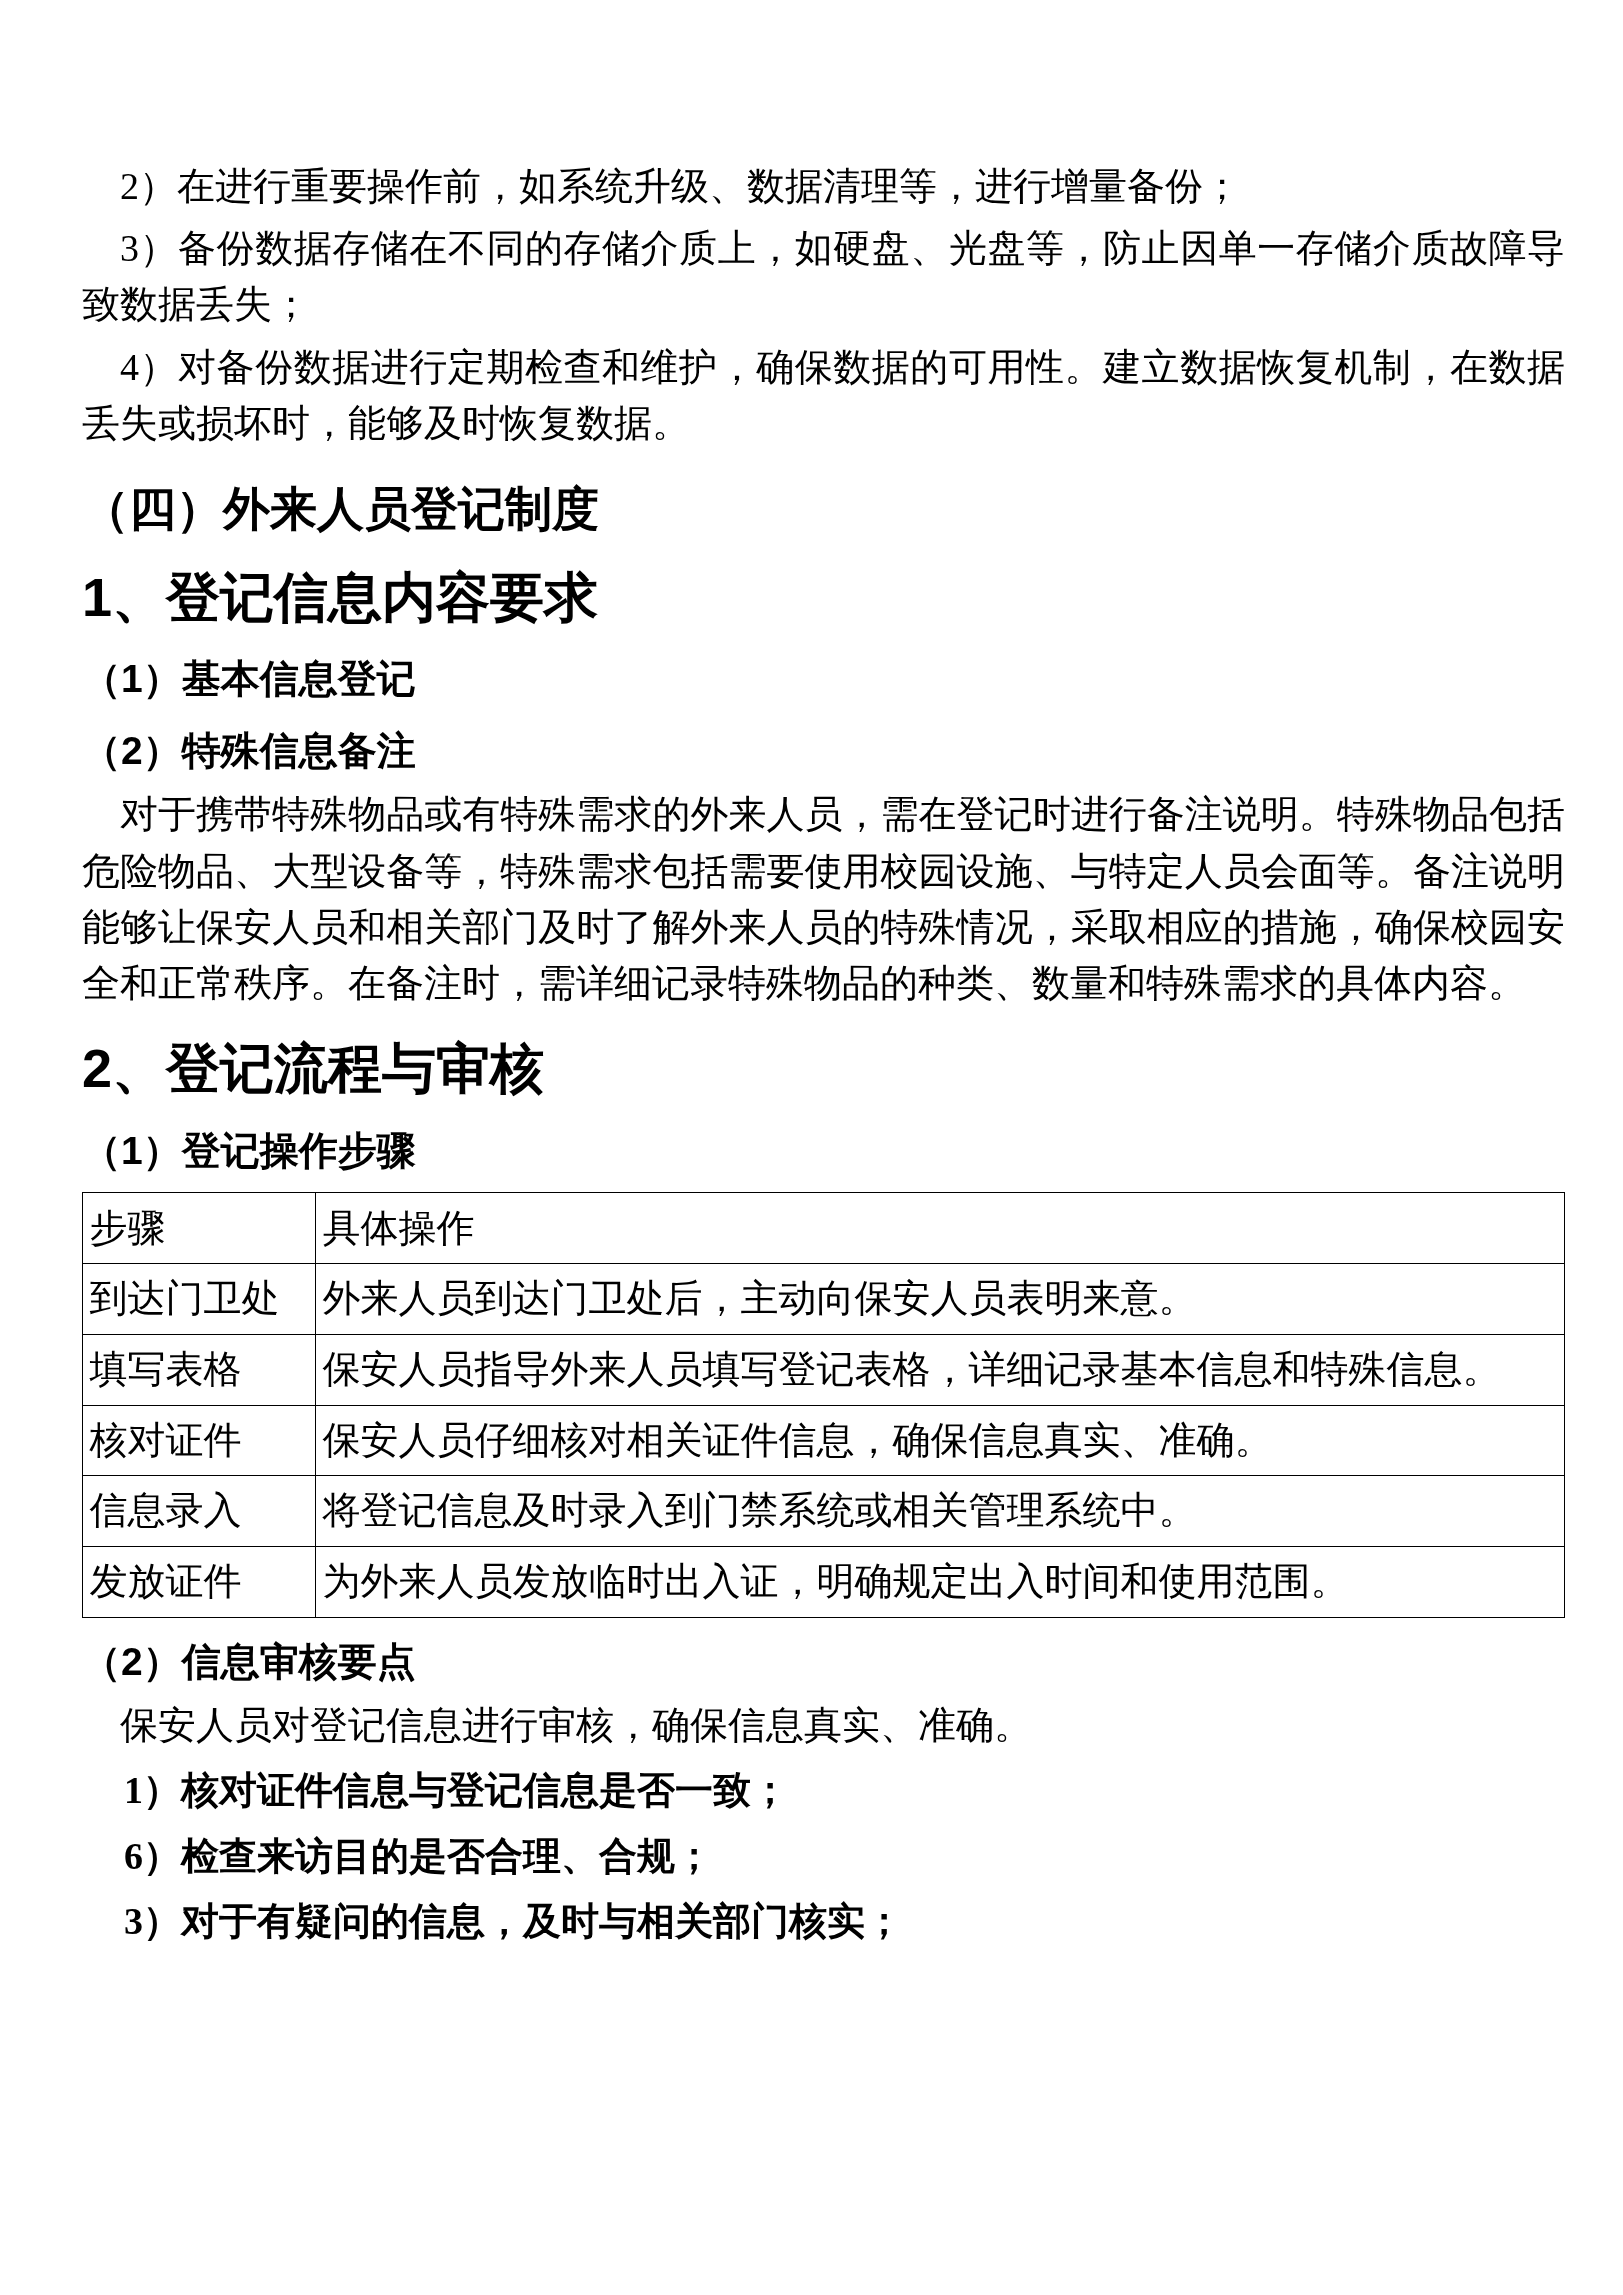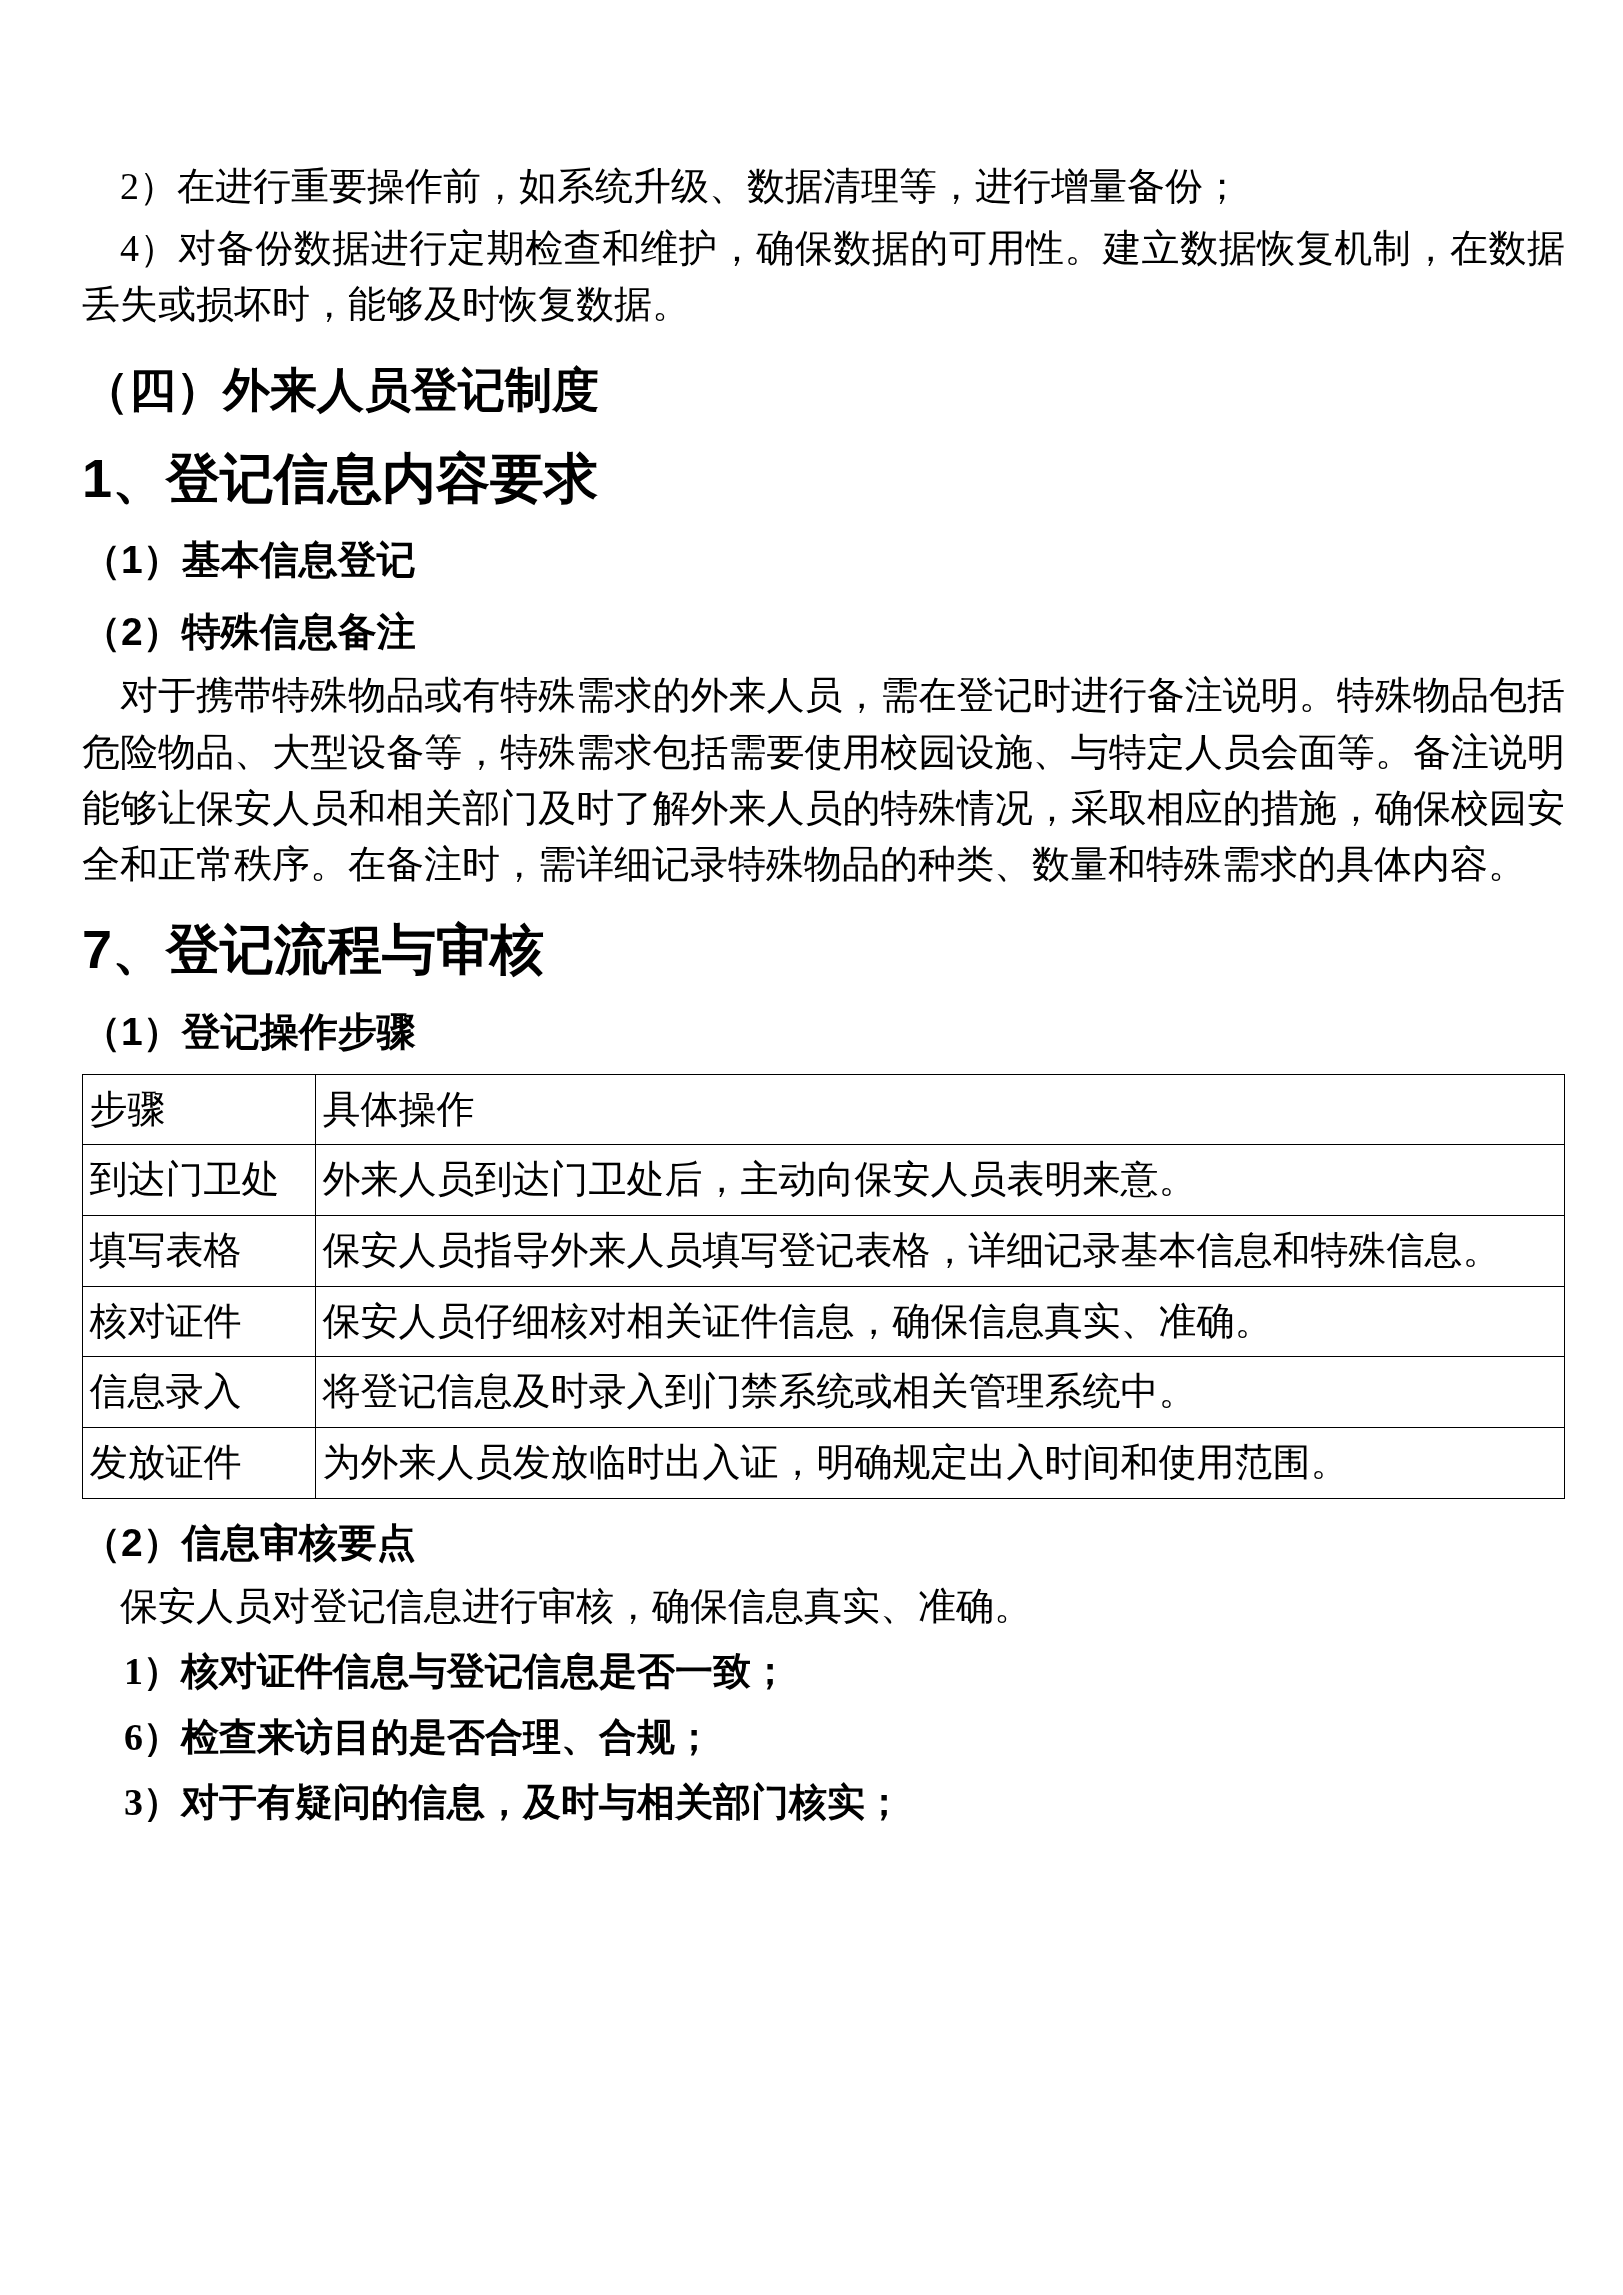--- a/index.html
+++ b/index.html
@@ -59,32 +59,33 @@
     padding: 9.2px 6.5px;
   }
   .review-list p.body { margin: 9.2px 0; font-weight: bold; }
 </style>
 </head>
 <body>
 
 <div class="page">
 
   <p class="body">2）在进行重要操作前，如系统升级、数据清理等，进行增量备份；</p>
+  <p class="body">3）备份数据存储在不同的存储介质上，如硬盘、光盘等，防止因单一存储介质故障导致数据丢失；</p>
   <p class="body">4）对备份数据进行定期检查和维护，确保数据的可用性。建立数据恢复机制，在数据丢失或损坏时，能够及时恢复数据。</p>
 
   <h2 class="sec-title">（四）外来人员登记制度</h2>
 
   <h3 class="sub-title">1、登记信息内容要求</h3>
 
   <h4 class="clause-title">（1）基本信息登记</h4>
 
   <h4 class="clause-title">（2）特殊信息备注</h4>
   <p class="body">对于携带特殊物品或有特殊需求的外来人员，需在登记时进行备注说明。特殊物品包括危险物品、大型设备等，特殊需求包括需要使用校园设施、与特定人员会面等。备注说明能够让保安人员和相关部门及时了解外来人员的特殊情况，采取相应的措施，确保校园安全和正常秩序。在备注时，需详细记录特殊物品的种类、数量和特殊需求的具体内容。</p>
 
-  <h3 class="sub-title">7、登记流程与审核</h3>
+  <h3 class="sub-title">2、登记流程与审核</h3>
 
   <h4 class="clause-title">（1）登记操作步骤</h4>
 
   <table class="steps">
     <colgroup>
       <col style="width:233px">
       <col>
     </colgroup>
     <tbody>
         <tr>

